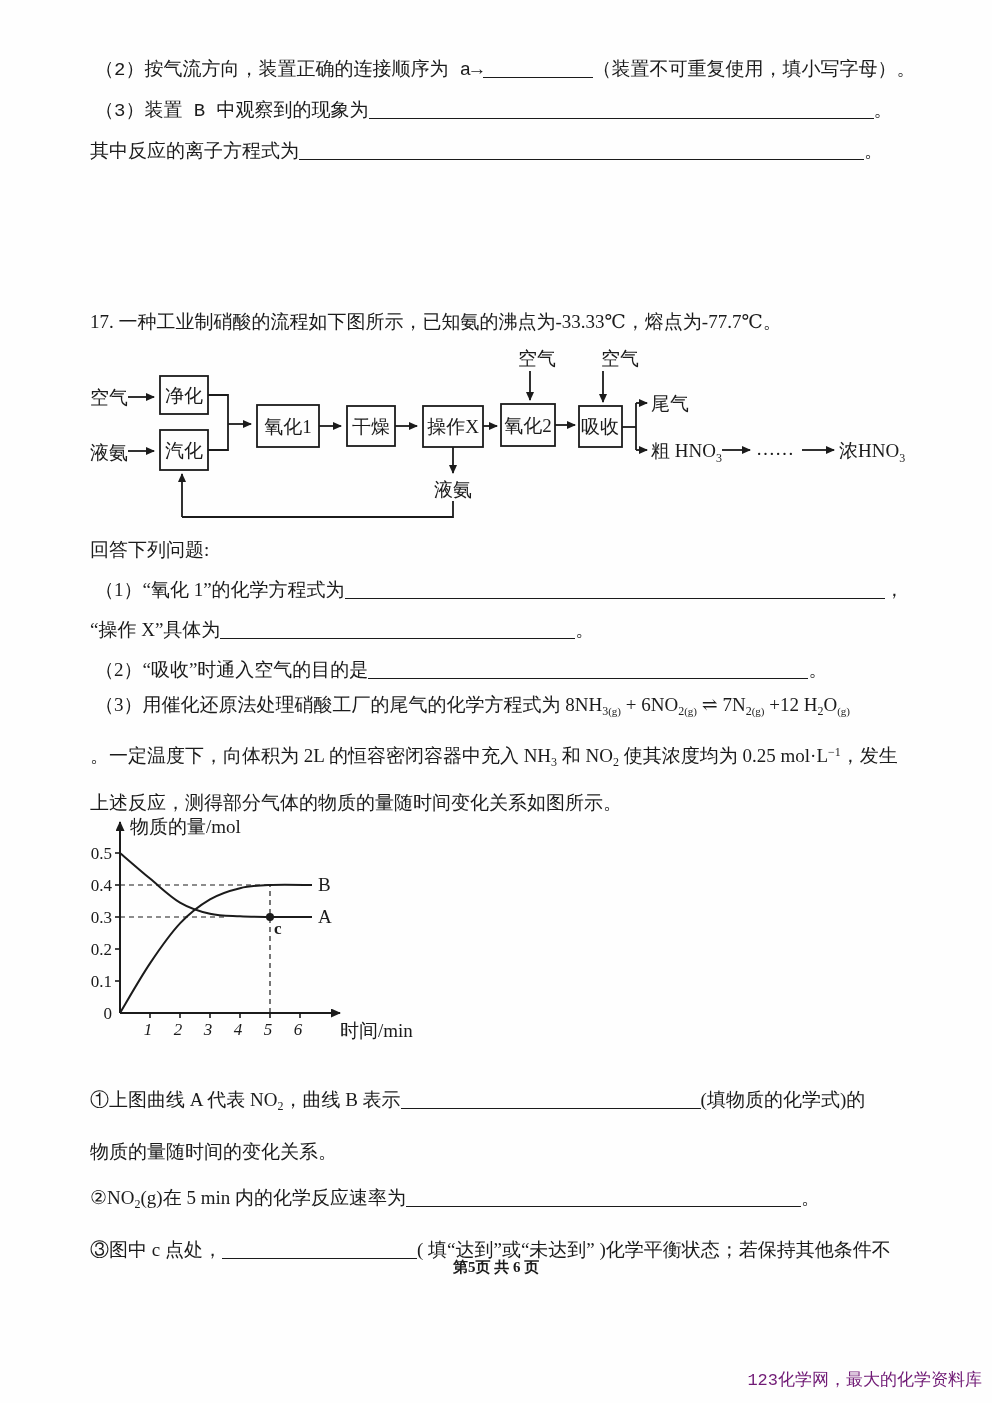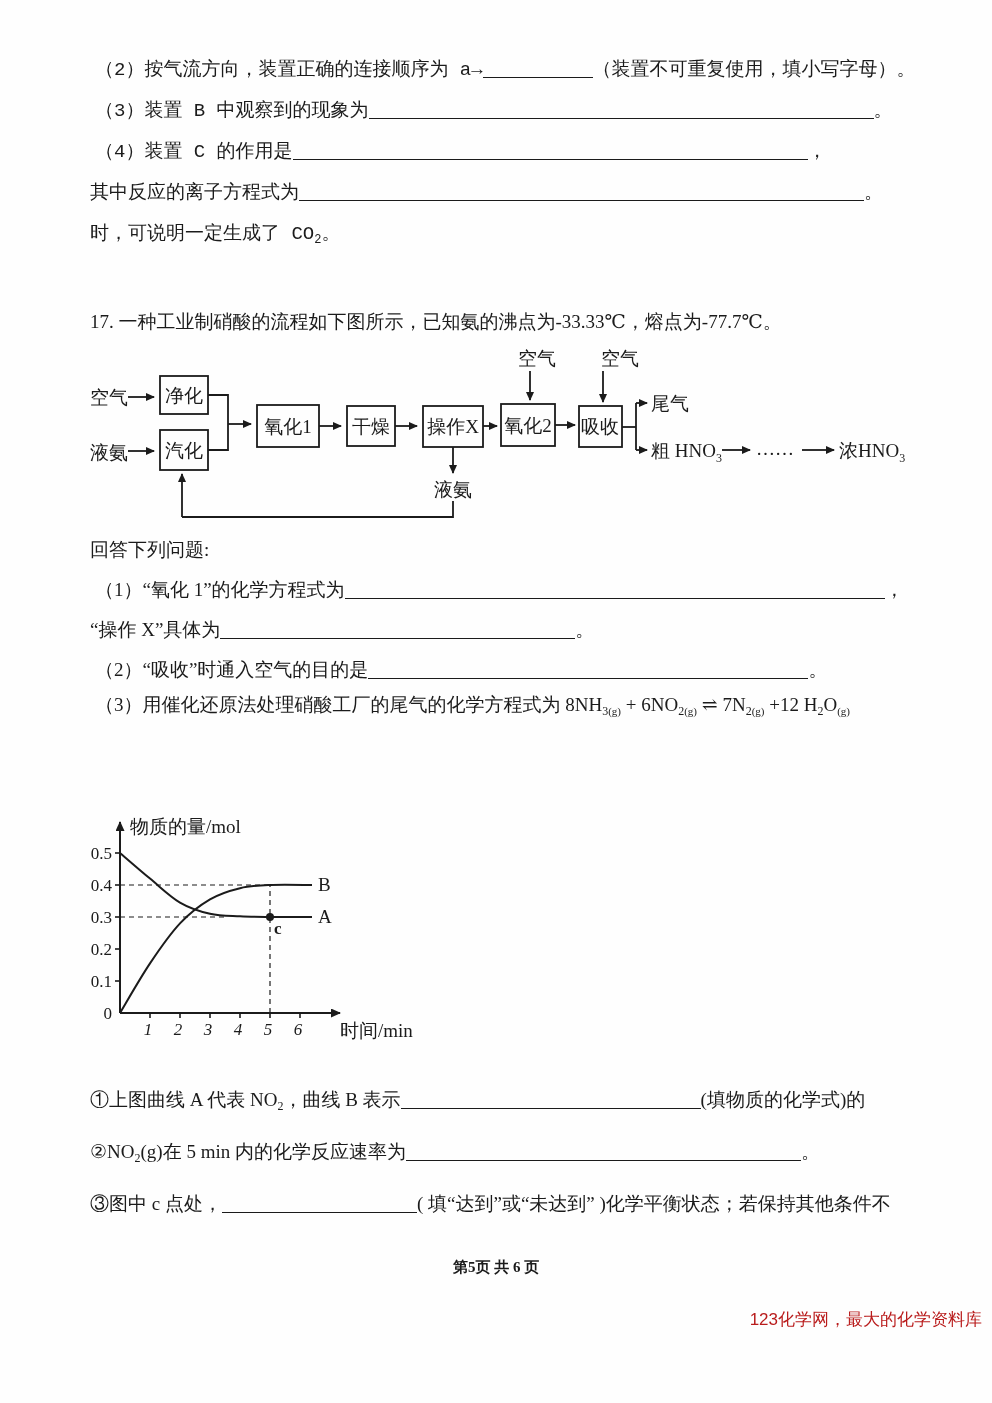--- a/index.html
+++ b/index.html
@@ -26,48 +26,49 @@
   #flow-svg text{font-family:"Liberation Serif","DejaVu Serif",serif;font-size:19px;fill:#1b1b1b;}
   #flow-svg rect{fill:none;stroke:#1b1b1b;stroke-width:1.8px;}
   #flow-svg line, #flow-svg polyline{stroke:#1b1b1b;stroke-width:1.8px;fill:none;}
   #chart-wrap{position:absolute;left:82px;top:806px;width:350px;height:245px;}
   #chart-svg text{font-family:"Liberation Serif","DejaVu Serif",serif;fill:#1b1b1b;}
   #page-footer{
     position:absolute;top:1258px;left:0;width:100%;text-align:center;
     font-size:15px;font-weight:600;font-family:Liberation Serif, serif;
   }
   #watermark{
-    position:absolute;top:1308px;right:10px;font-size:17px;color:#b91c1c;
-    font-family:Liberation Sans, sans-serif;
+    position:absolute;top:1368px;right:10px;font-size:17px;color:#701a75;
+    font-family:Liberation Mono, monospace;
   }
 </style>
 </head>
 <body>
 
 <div class="tblock" id="blk-top" style="top:58px">
     <div class="line indent"><span class="t">（2）按气流方向，装置正确的连接顺序为 a→</span><span class="blank" style="width: 110px;"></span><span class="t">（装置不可重复使用，填小写字母）。</span></div>
     <div class="line indent"><span class="t">（3）装置 B 中观察到的现象为</span><span class="blank" style="width: 505px;"></span><span class="t">。</span></div>
-    <div class="line indent"><span class="t">（4）装置 C 的作用是</span><span class="blank" style="width: 515px;"></span><span class="t">，</span></div>
     <div class="line"><span class="t">其中反应的离子方程式为</span><span class="blank" style="width: 565px;"></span><span class="t">。</span></div>
-    <div class="line"><span class="t">时，可说明一定生成了 CO</span><span class="sub">2</span><span class="t">。</span></div>
   </div>
 <div class="tblock" id="blk-q17" style="top:310px">
     <div class="line"><span class="t">17. 一种工业制硝酸的流程如下图所示，已知氨的沸点为-33.33℃，熔点为-77.7℃。</span></div>
   </div>
 <div class="tblock" id="blk-answers" style="top:538px">
     <div class="line"><span class="t">回答下列问题:</span></div>
     <div class="line indent"><span class="t">（1）“氧化 1”的化学方程式为</span><span class="blank" style="width: 540px;"></span><span class="t">，</span></div>
     <div class="line"><span class="t">“操作 X”具体为</span><span class="blank" style="width: 355px;"></span><span class="t">。</span></div>
     <div class="line indent"><span class="t">（2）“吸收”时通入空气的目的是</span><span class="blank" style="width: 440px;"></span><span class="t">。</span></div>
   </div>
 <div class="tblock" id="blk-equation" style="top:693px">
     <div class="line indent"><span class="t">（3）用催化还原法处理硝酸工厂的尾气的化学方程式为 8NH</span><span class="sub">3</span><span class="gst">(g)</span><span class="t"> + 6NO</span><span class="sub">2</span><span class="gst">(g)</span><span class="t">  ⇌  7N</span><span class="sub">2</span><span class="gst">(g)</span><span class="t">  +12 H</span><span class="sub">2</span><span class="t">O</span><span class="gst">(g)</span></div>
+    <div class="line"><span class="t">。一定温度下，向体积为 2L 的恒容密闭容器中充入 NH</span><span class="sub">3</span><span class="t"> 和 NO</span><span class="sub">2</span><span class="t"> 使其浓度均为 0.25 mol·L</span><span class="sup">−1</span><span class="t">，发生</span></div>
+    <div class="line"><span class="t">上述反应，测得部分气体的物质的量随时间变化关系如图所示。</span></div>
   </div>
 <div class="tblock" id="blk-subq" style="top:1088px">
     <div class="line"><span class="t">①上图曲线 A 代表 NO</span><span class="sub">2</span><span class="t">，曲线 B 表示</span><span class="blank" style="width: 300px;"></span><span class="t">(填物质的化学式)的</span></div>
+    <div class="line"><span class="t">物质的量随时间的变化关系。</span></div>
     <div class="line"><span class="t">②NO</span><span class="sub">2</span><span class="t">(g)在 5 min 内的化学反应速率为</span><span class="blank" style="width: 395px;"></span><span class="t">。</span></div>
     <div class="line"><span class="t">③图中 c 点处，</span><span class="blank" style="width: 195px;"></span><span class="t">( 填“达到”或“未达到” )化学平衡状态；若保持其他条件不</span></div>
   </div>
 
 <div id="flow-diagram">
 <svg id="flow-svg" width="992" height="185" viewBox="0 0 992 185">
   <defs>
     <marker id="arrow" markerWidth="9" markerHeight="8" refX="8" refY="4" orient="auto" markerUnits="userSpaceOnUse">
       <path d="M0,0 L9,4 L0,8 z" fill="#1b1b1b"></path>
     </marker>

